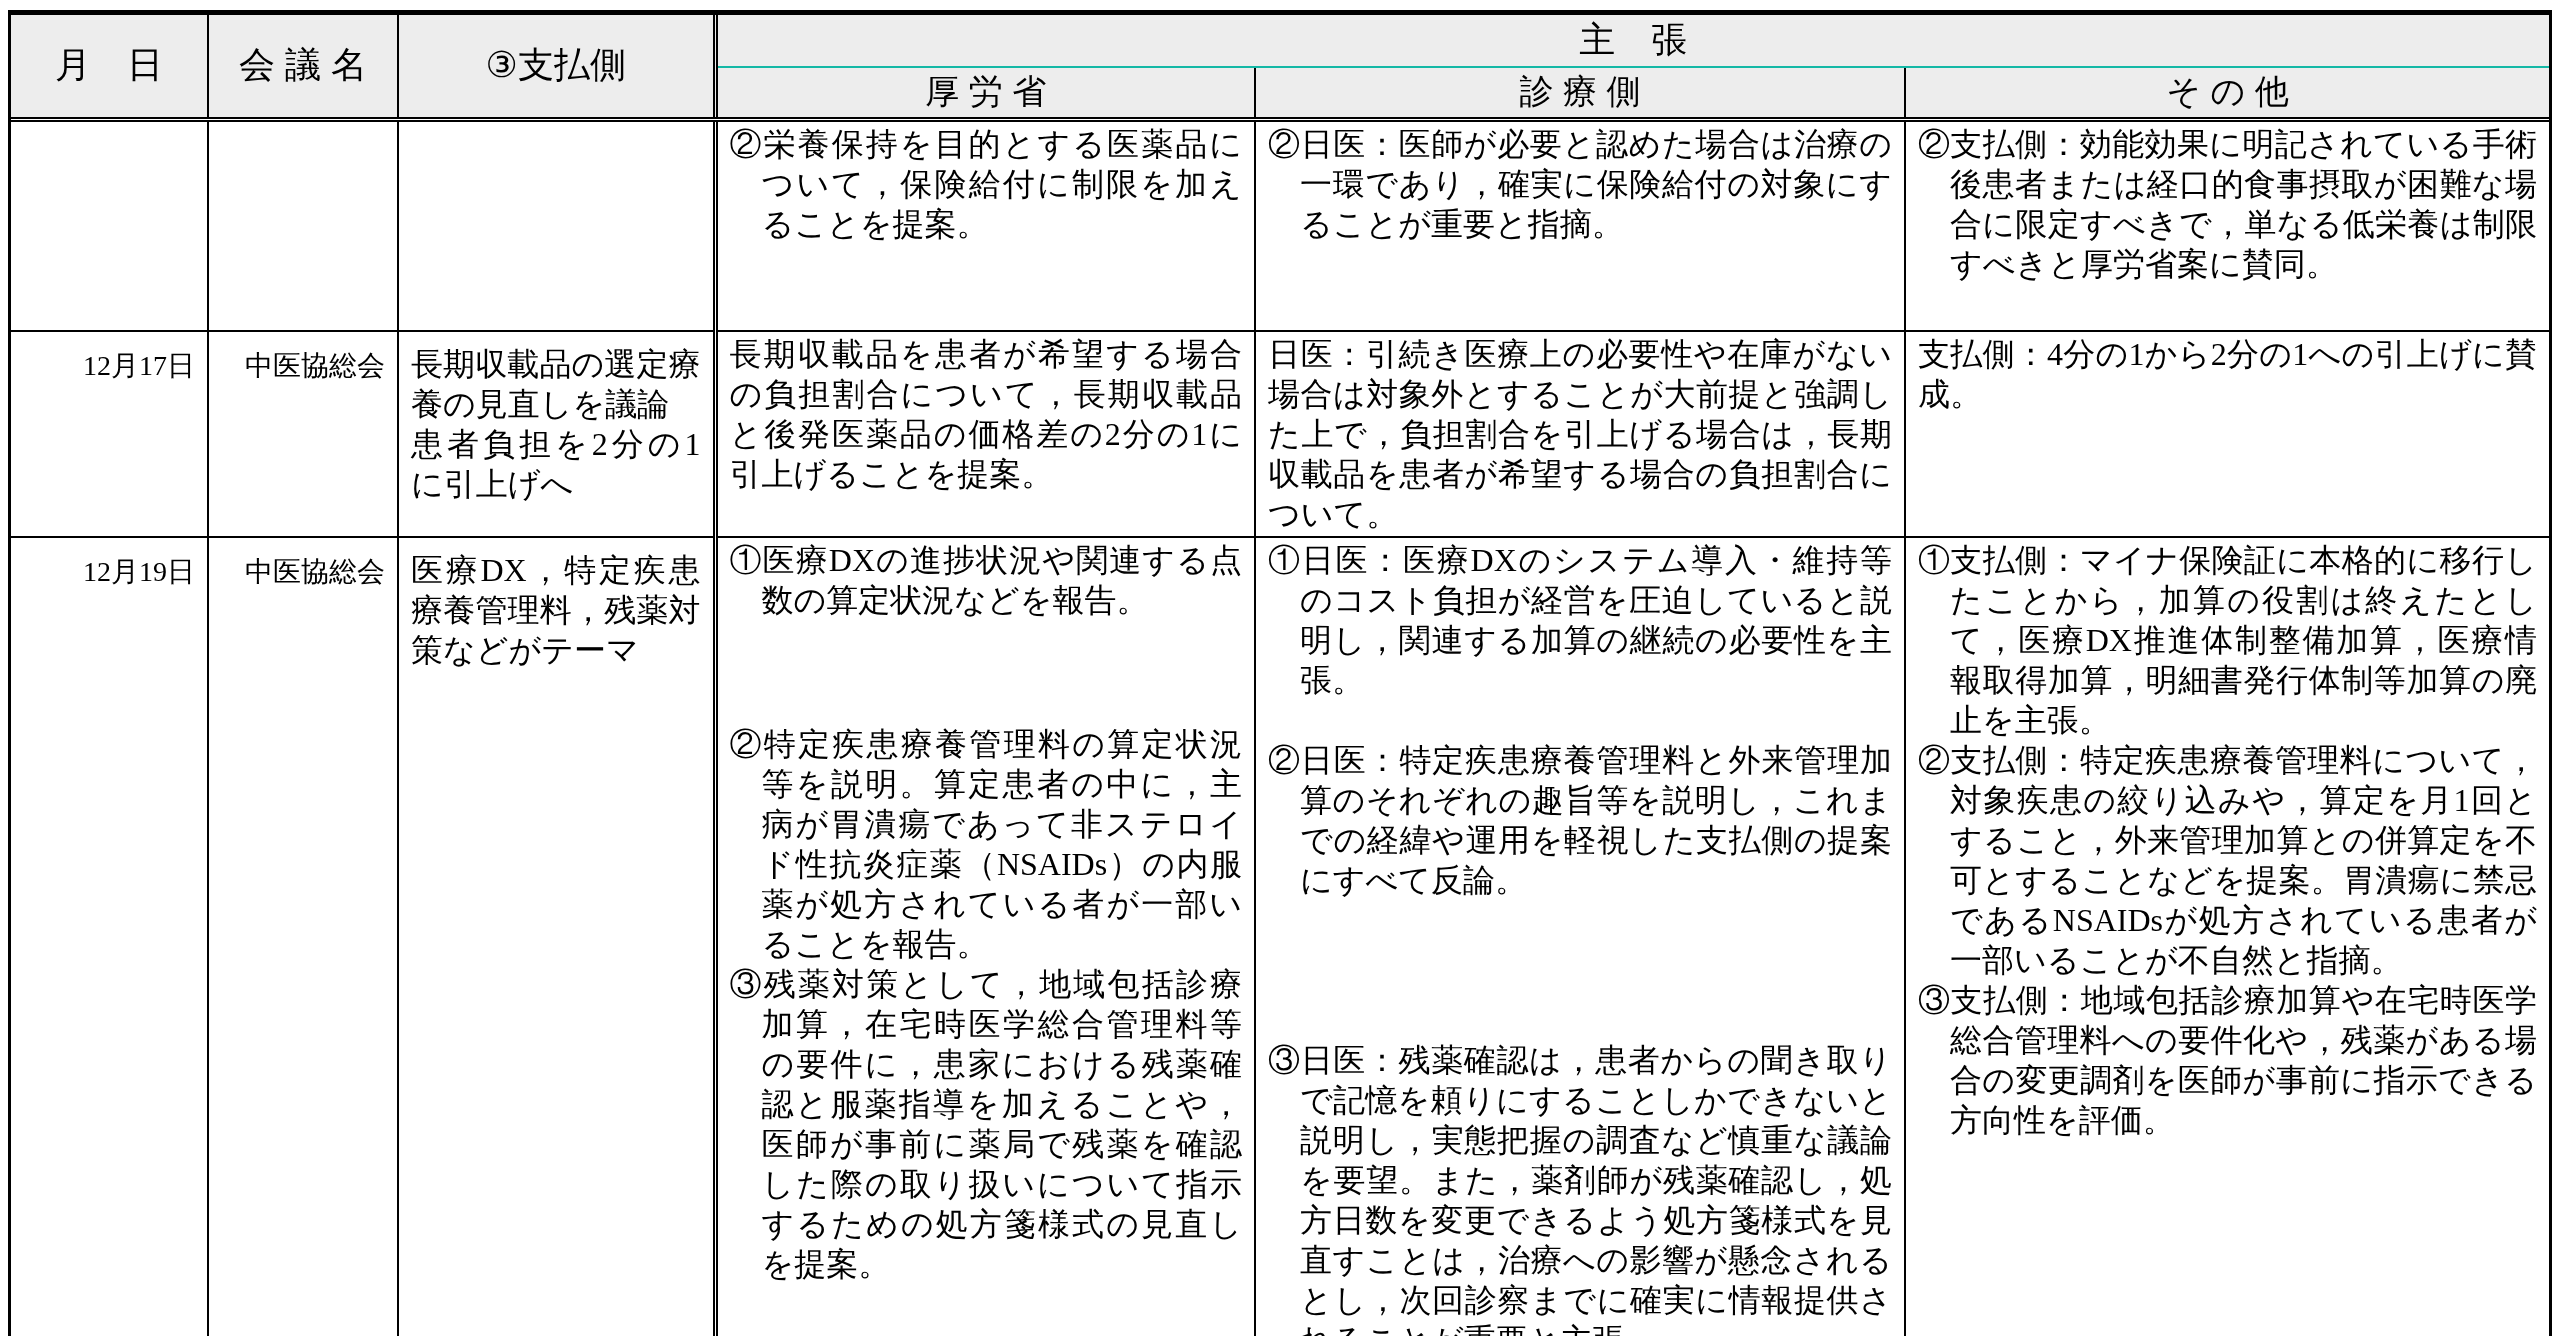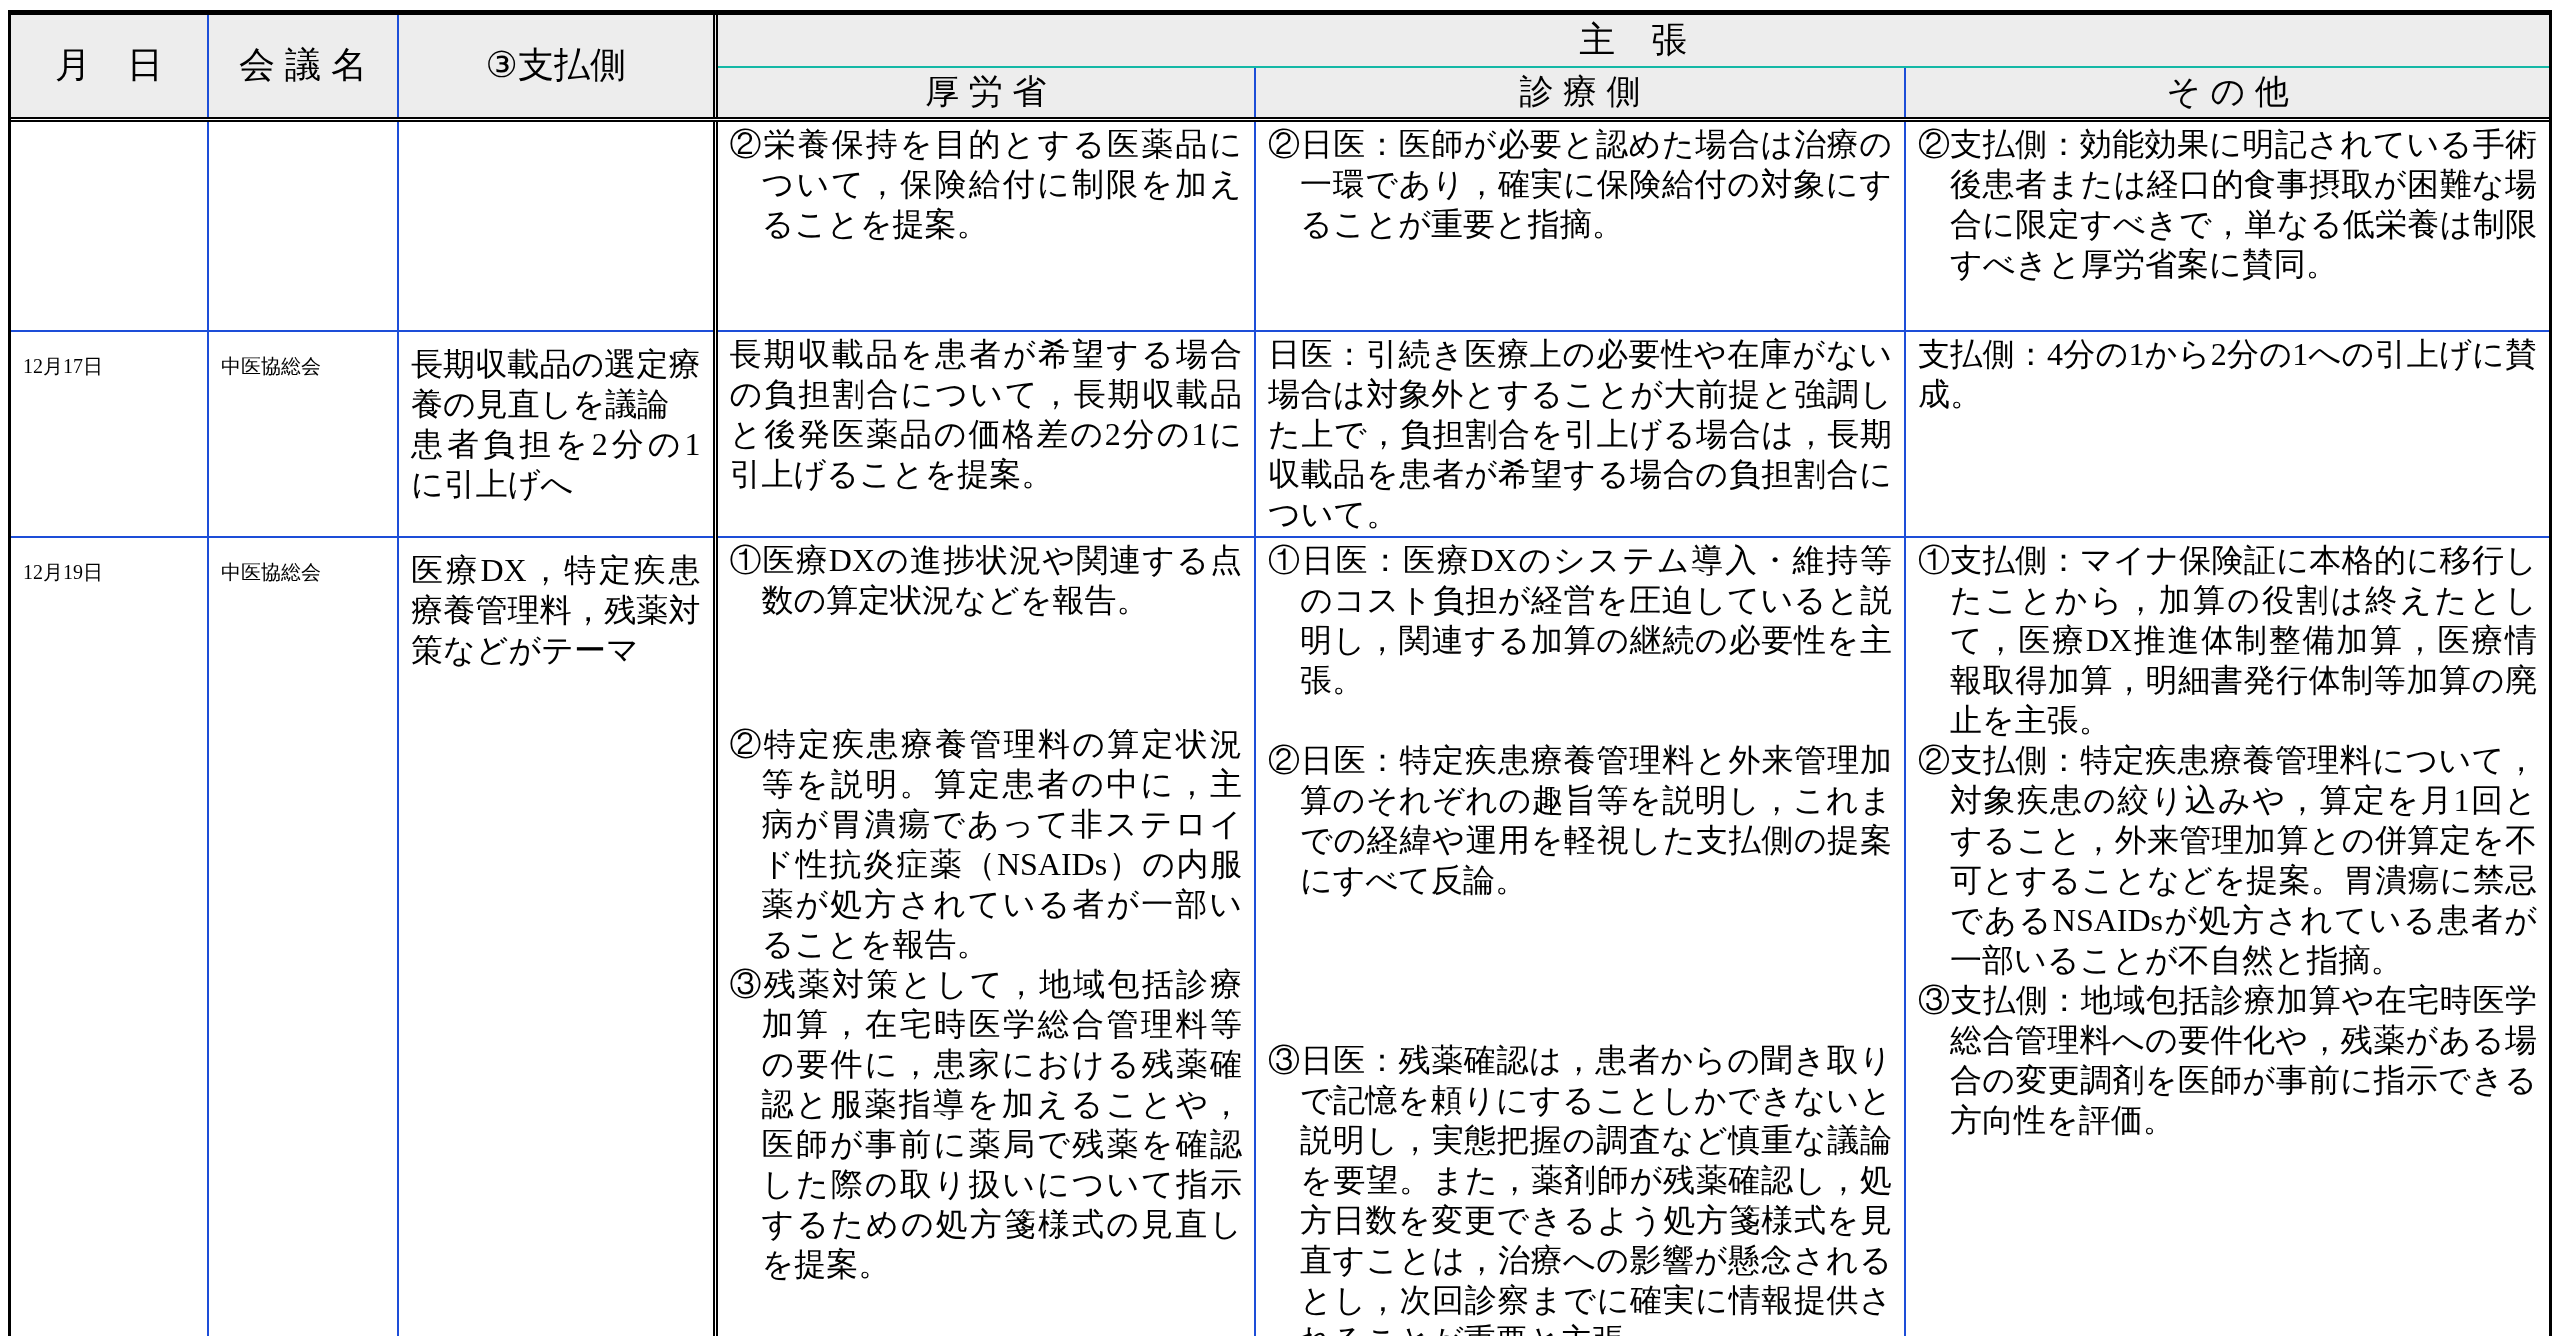--- a/index.html
+++ b/index.html
@@ -15,21 +15,21 @@
     border-top-width:5px;
     border-bottom-width:5px;
     padding-bottom:6px;
   }
   table{
     width:100%;
     border-collapse:collapse;
     table-layout:fixed;
   }
   th,td{
-    border:2px solid #1d4ed8;
+    border:2px solid #000000;
     vertical-align:top;
     box-sizing:border-box;
   }
   
   tr > *:first-child{border-left:none;}
   tr > *:last-child{border-right:none;}
   thead tr:first-child th{border-top:none;}
 
   thead th{
     background:#ededed;
@@ -45,22 +45,22 @@
   .dbl{border-left:5px double #000 !important;}
 
   tbody td{
     font-size:32px;
     line-height:40px;
     padding:2px 12px;
     text-align:justify;
     text-justify:inter-character;
   }
   td.c-date,td.c-meeting{
-    text-align:left;
-    font-size:20px;
+    text-align:right;
+    font-size:28px;
     padding-top:14px;
     white-space:nowrap;
   }
   td.c-theme{padding-top:12px;margin-left:12px;}
   tr.r0{height:212px;}
   tr.r1{height:200px;}
   tr.r2{height:758px;}
 
   .itm{
     text-indent:-1em;

